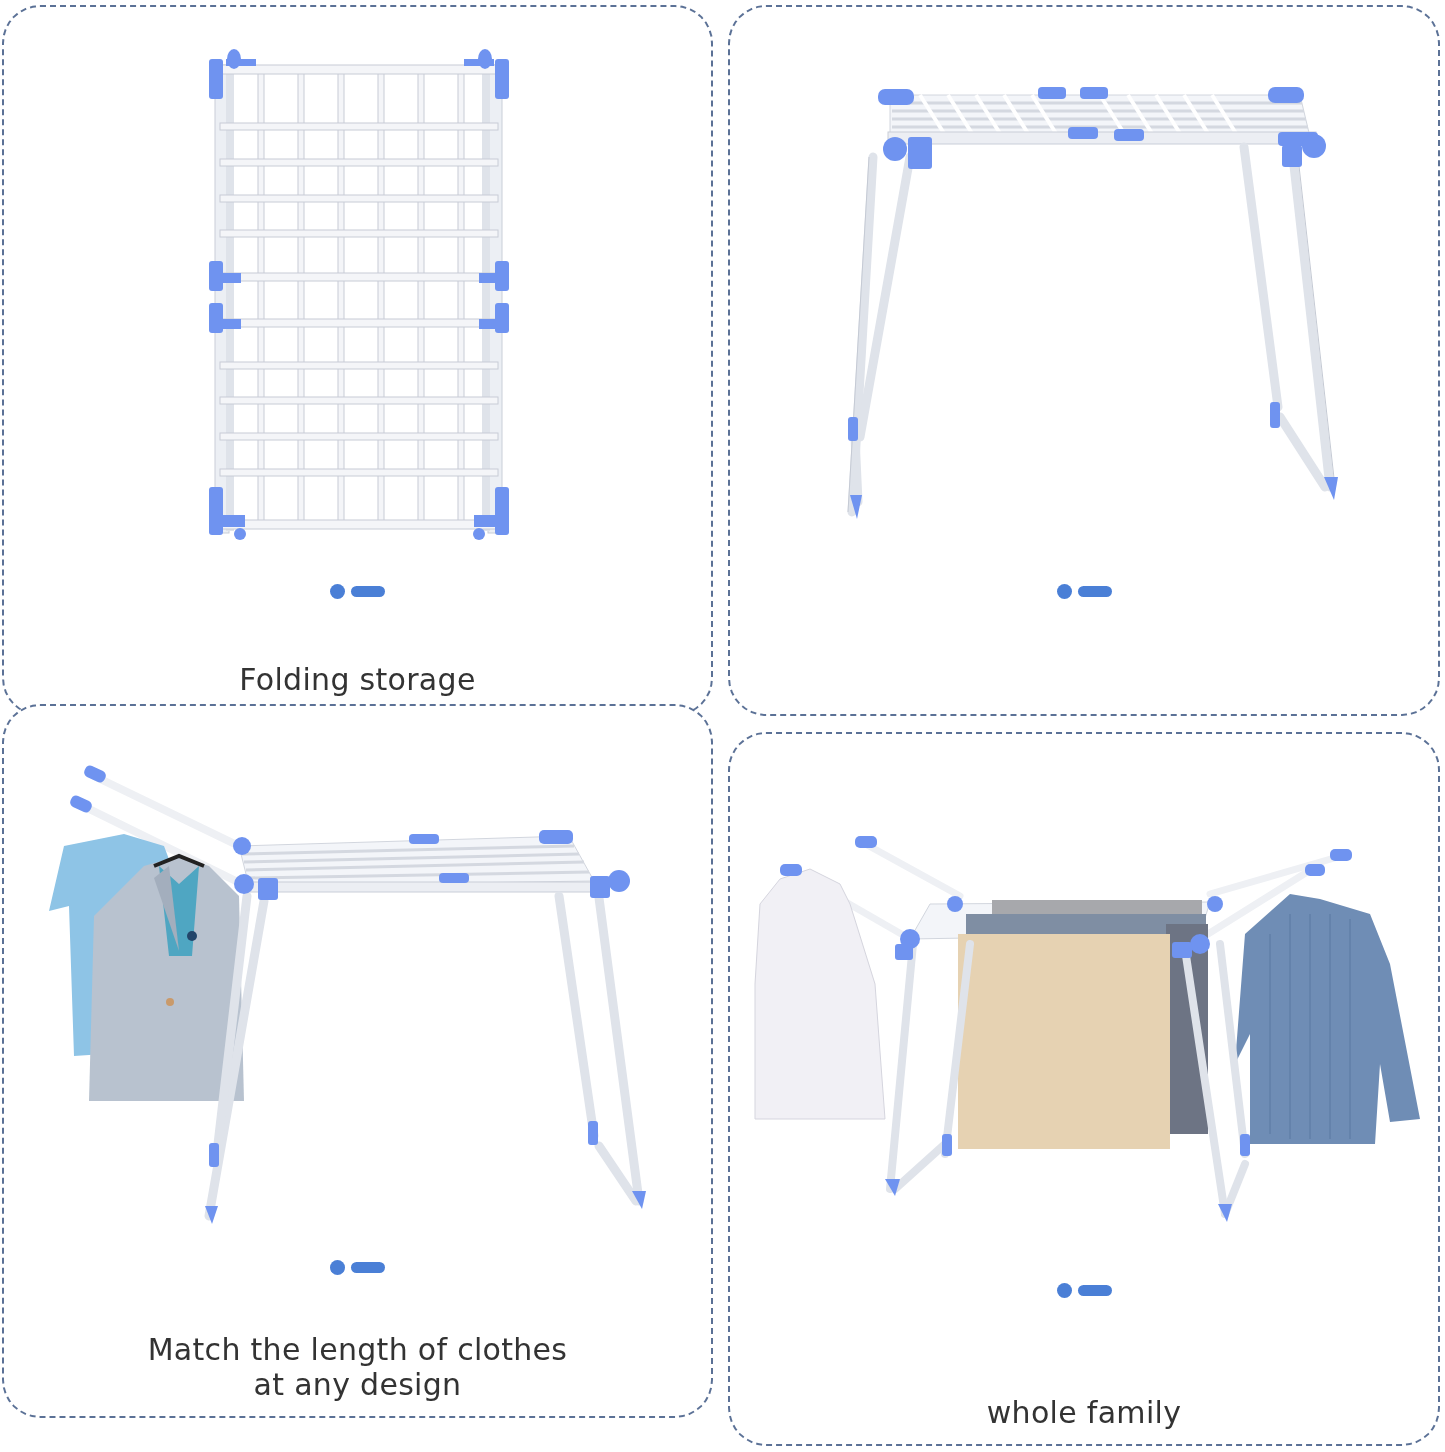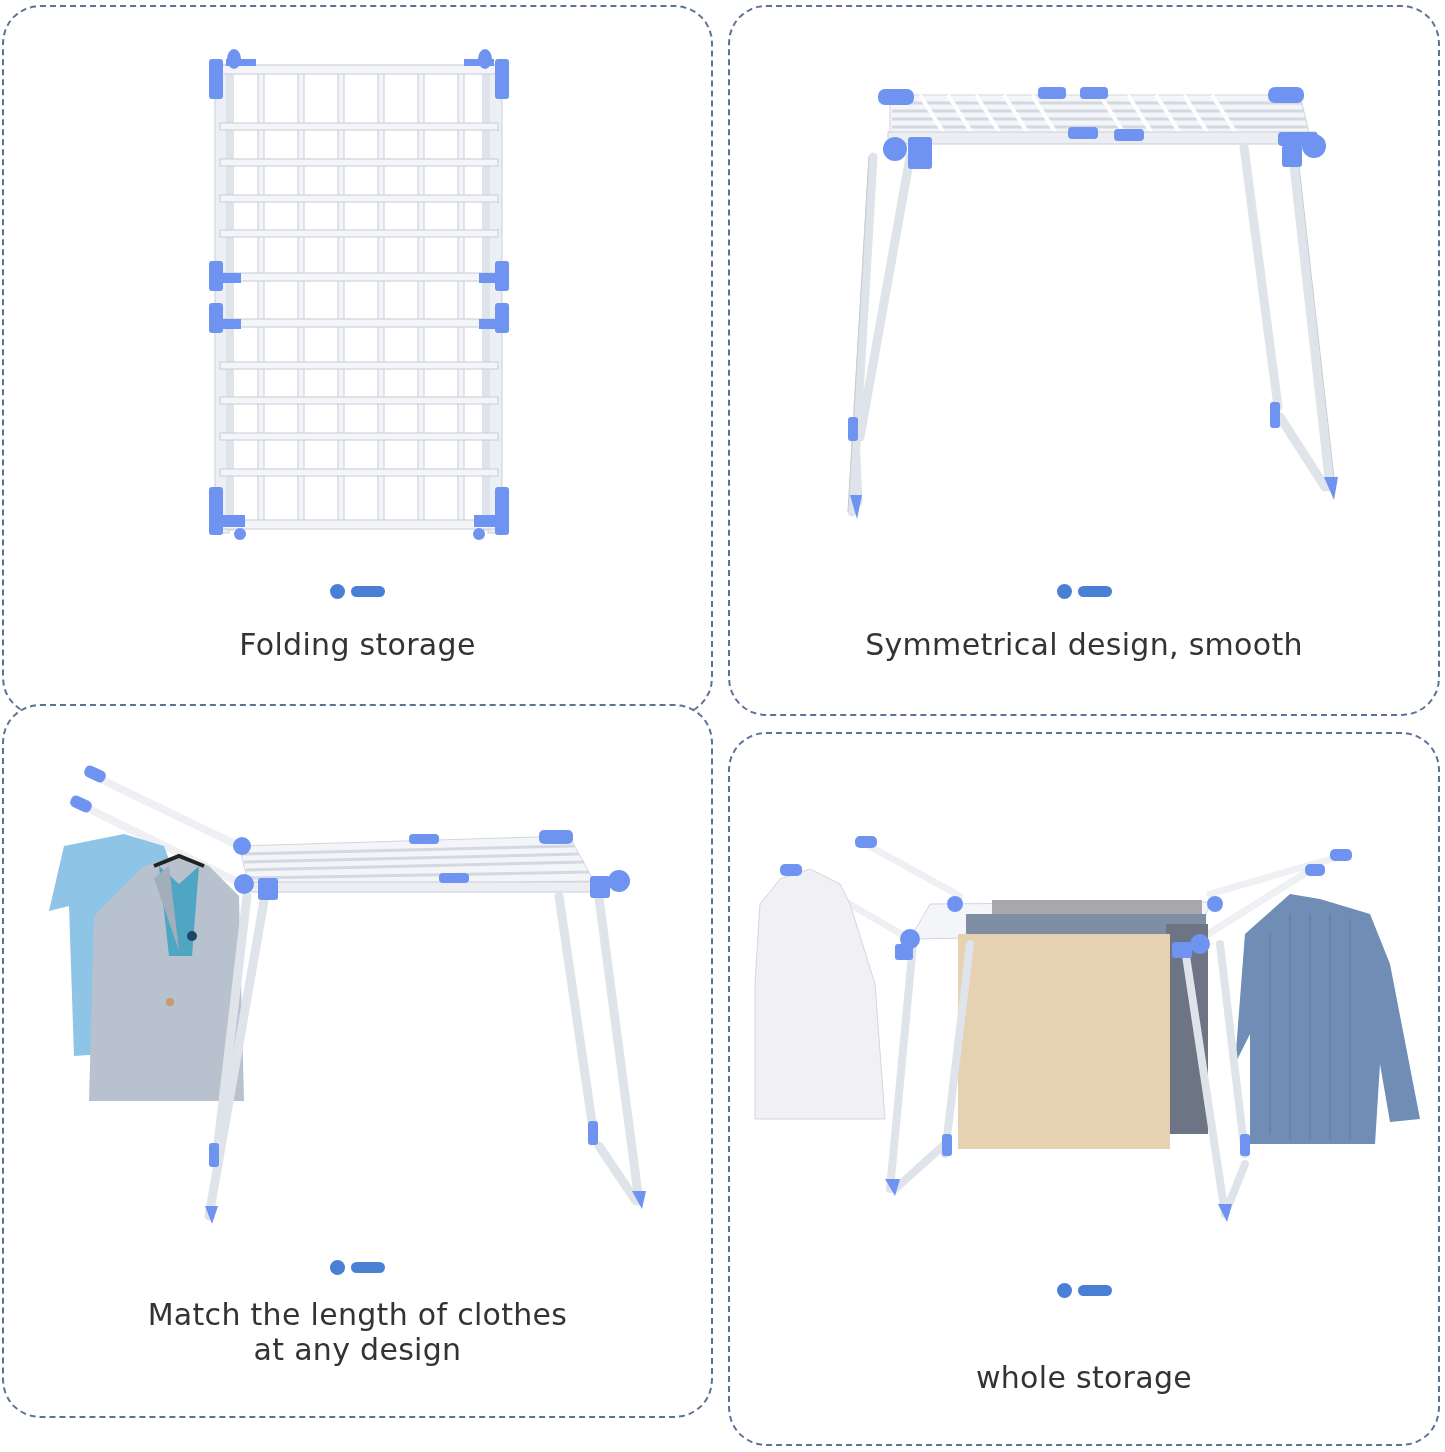--- a/index.html
+++ b/index.html
@@ -10,21 +10,21 @@
   #p1 { left: 2px;   top: 5px;   width: 711px; height: 711px; }
   #p2 { left: 728px; top: 5px;   width: 712px; height: 711px; }
   #p3 { left: 2px;   top: 704px; width: 711px; height: 714px; }
   #p4 { left: 728px; top: 732px; width: 712px; height: 714px; }
   .art { position: absolute; left: 0; top: 0; }
   .dots { position: absolute; left: 0; right: 0; height: 16px; display: flex;
           justify-content: center; align-items: center; gap: 6px; }
   .dot-round { width: 15px; height: 15px; border-radius: 50%; background: #4a7fd6; }
   .dot-pill { width: 34px; height: 11px; border-radius: 6px; background: #4a7fd6; }
   .caption { position: absolute; left: 0; right: 0; text-align: center;
-             color: #333333; font-size: 30px; line-height: 35px; letter-spacing: 0.3px; }
+             color: #333333; font-size: 30px; line-height: 35px; letter-spacing: 0.3px; margin-top: 35px; }
 </style>
 </head>
 <body>
 
 <div class="panel" id="p1">
   <svg class="art" width="711" height="580">
 
     <rect x="211" y="58" width="14" height="468" fill="#eceff4" stroke="#c9ced8"></rect>
     <rect x="484" y="58" width="14" height="468" fill="#eceff4" stroke="#c9ced8"></rect>
     <rect x="222" y="64" width="8" height="460" fill="#dfe3ea"></rect>
@@ -137,21 +137,20 @@
       <rect x="118" y="410" width="10" height="24" rx="3"></rect>
       <polygon points="120,488 132,488 127,512"></polygon>
       <rect x="540" y="395" width="10" height="26" rx="3"></rect>
       <polygon points="594,470 608,470 604,493"></polygon>
     </g>
   </svg>
   <div class="dots" style="top:576px">
     <span class="dot-round"></span>
     <span class="dot-pill"></span>
   </div>
-  <div class="caption" style="top:620px">Symmetrical design, smooth</div>
 </div>
 
 <div class="panel" id="p3">
   <svg class="art" width="711" height="540">
 
     <g stroke="#eef0f4" stroke-width="8" stroke-linecap="round">
       <line x1="90" y1="70" x2="235" y2="140"></line>
       <line x1="75" y1="98" x2="238" y2="178"></line>
     </g>
 
@@ -259,14 +258,14 @@
       <polygon points="155,445 170,445 165,462"></polygon>
       <polygon points="488,470 502,470 497,488"></polygon>
       <rect x="212" y="400" width="10" height="22" rx="3"></rect>
       <rect x="510" y="400" width="10" height="22" rx="3"></rect>
     </g>
   </svg>
   <div class="dots" style="top:548px">
     <span class="dot-round"></span>
     <span class="dot-pill"></span>
   </div>
-  <div class="caption" style="top:626px">whole storage</div>
+  <div class="caption" style="top:626px">whole family</div>
 </div>
 
 </body></html>

